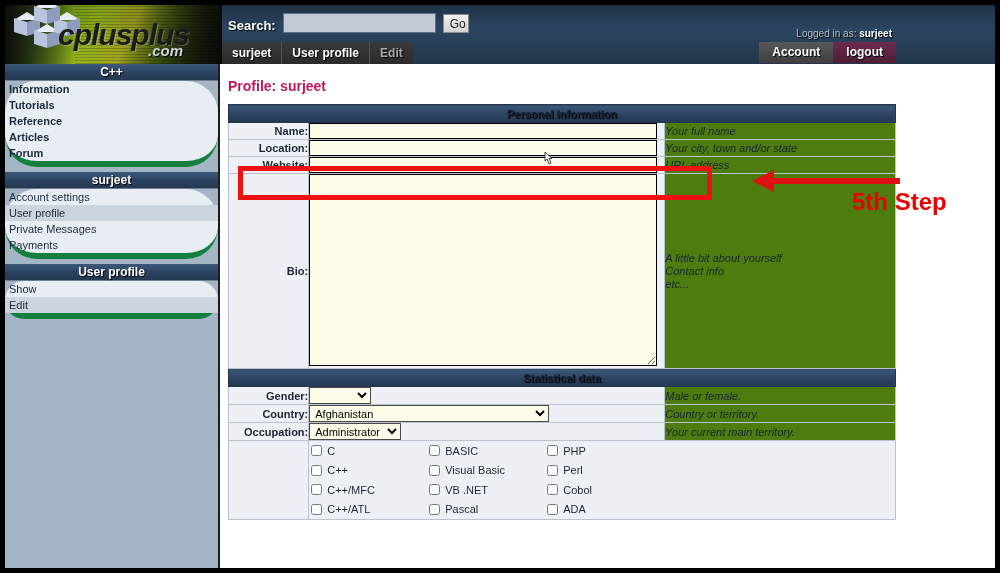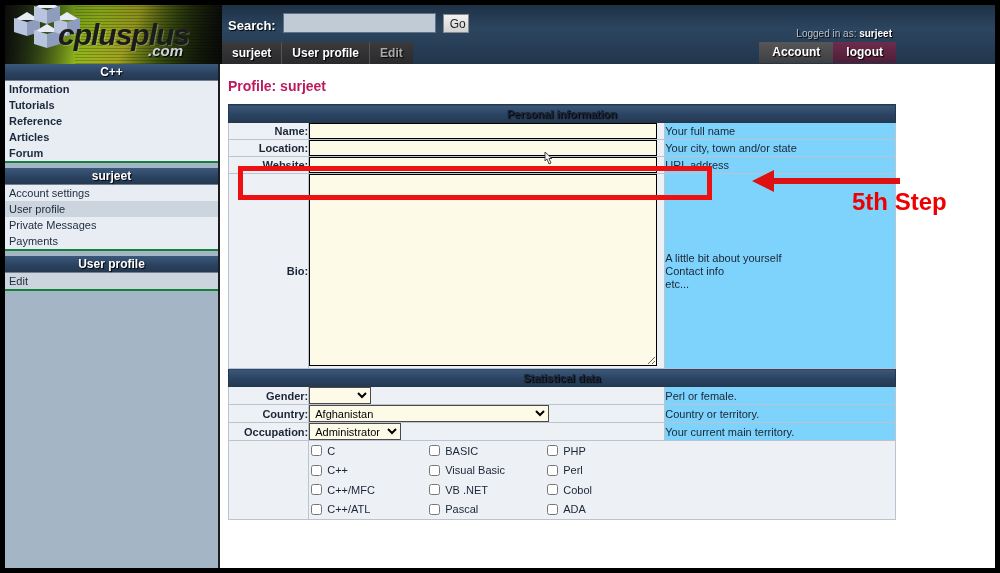--- a/index.html
+++ b/index.html
@@ -98,21 +98,21 @@
   .sidebar {
     position:absolute; left:5px; top:64px; width:215px; height:504px;
     background:#a4b5c5; border-right:2px solid #1d1d1d;
   }
   .side-head {
     height:17px; line-height:17px; text-align:center;
     background:linear-gradient(180deg,#3b587a 0%,#2b4362 55%,#24384f 100%);
     color:#ffffff; font-size:12px; font-weight:bold; text-shadow:1px 1px 1px #000;
     border-bottom:1px solid #6f7f91;
   }
-  .side-list { background:#e8edf3; border-bottom:2px solid #15803d; }
+  .side-list { background:#e8edf3; border-bottom:6px solid #15803d;border-radius:32px; }
   .side-item {
     height:16px; line-height:16px; padding-left:4px;
     font-size:11px; color:#1b2a3c; cursor:pointer;
   }
   .side-item.bold { font-weight:bold; }
   .side-item.active { background:#ccd4dd; }
   .side-gap { height:5px; }
 
   
   .main { position:absolute; left:222px; top:64px; width:773px; height:504px; background:#ffffff; }
@@ -125,21 +125,21 @@
   }
   table.profile td { border:1px solid #b9c4d0; font-size:11px; color:#1b2535; padding:0; }
   .sec-head {
     background:linear-gradient(180deg,#3b587a 0%,#2b4362 55%,#24384f 100%) !important;
     color:#ffffff; font-size:12px; font-weight:bold; text-align:center;
     height:18px; text-shadow:1px 1px 1px #000; border:1px solid #24384f !important;
   }
   td.lbl { width:80px; text-align:right; padding-right:6px; font-weight:bold; font-size:12px;
            color:#10192a; background:#edf1f6; }
   td.fld { width:355px; padding:2px 2px 2px 3px; background:#edf1f6; }
-  td.hint { width:230px; padding-left:4px; color:#222; font-size:11px; background:#7dd3fc; }
+  td.hint { width:230px; padding-left:4px; color:#222; font-size:11px; background:#4d7c0f;font-style:italic; }
 
   input.txt {
     width:348px; height:16px; background:#fdfbe8; border:1px solid #000;
     font-size:11px; padding:0 2px; outline:none; font-family:"Liberation Sans", sans-serif;
   }
   textarea.bio {
     width:348px; height:192px; background:#fdfbe8; border:1px solid #000;
     font-size:11px; padding:2px; outline:none; resize:both;
     font-family:"Liberation Sans", sans-serif;
   }
@@ -253,20 +253,21 @@
     <div class="side-list">
       <div class="side-item">Account settings</div>
       <div class="side-item active">User profile</div>
       <div class="side-item">Private Messages</div>
       <div class="side-item">Payments</div>
     </div>
     <div class="side-gap"></div>
 
     <div class="side-head">User profile</div>
     <div class="side-list">
+      <div class="side-item">Show</div>
       <div class="side-item active">Edit</div>
     </div>
   </div>
 
   <div class="main">
     <div class="page-title">Profile: surjeet</div>
 
     <table class="profile">
       <tbody>
           <tr>
@@ -312,21 +313,21 @@
       <tr>
         <td class="sec-head" colspan="3">Statistical data</td>
       </tr>
 
 
       <tr>
         <td class="lbl">Gender:</td>
         <td class="fld">
           <select class="sel sel-g"><option></option></select>
         </td>
-        <td class="hint">Perl or female.</td>
+        <td class="hint">Male or female.</td>
       </tr>
 
       <tr>
         <td class="lbl">Country:</td>
         <td class="fld">
           <select class="sel sel-c">
             <option>Afghanistan</option>
           </select>
         </td>
         <td class="hint">Country or territory.</td>

